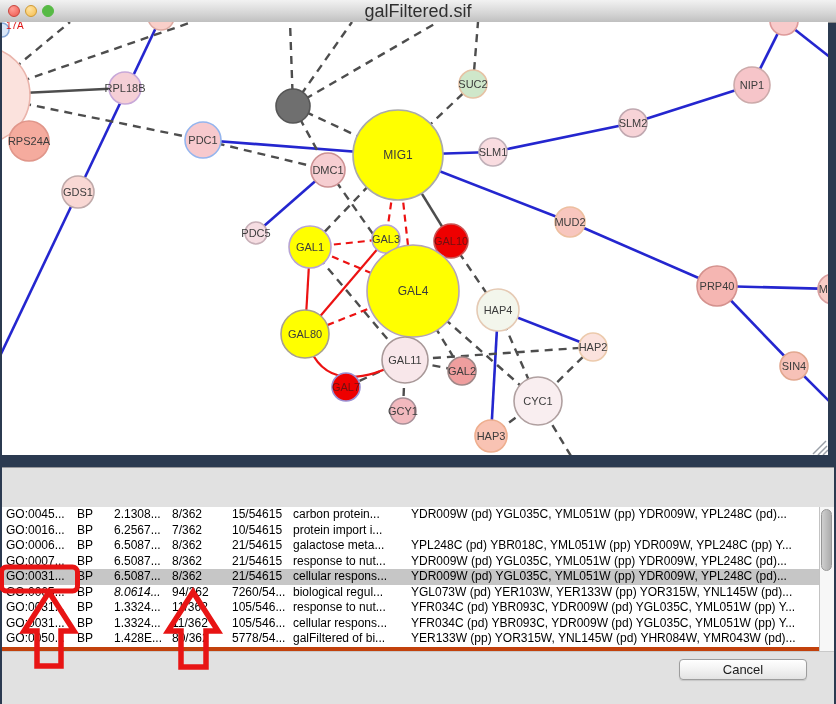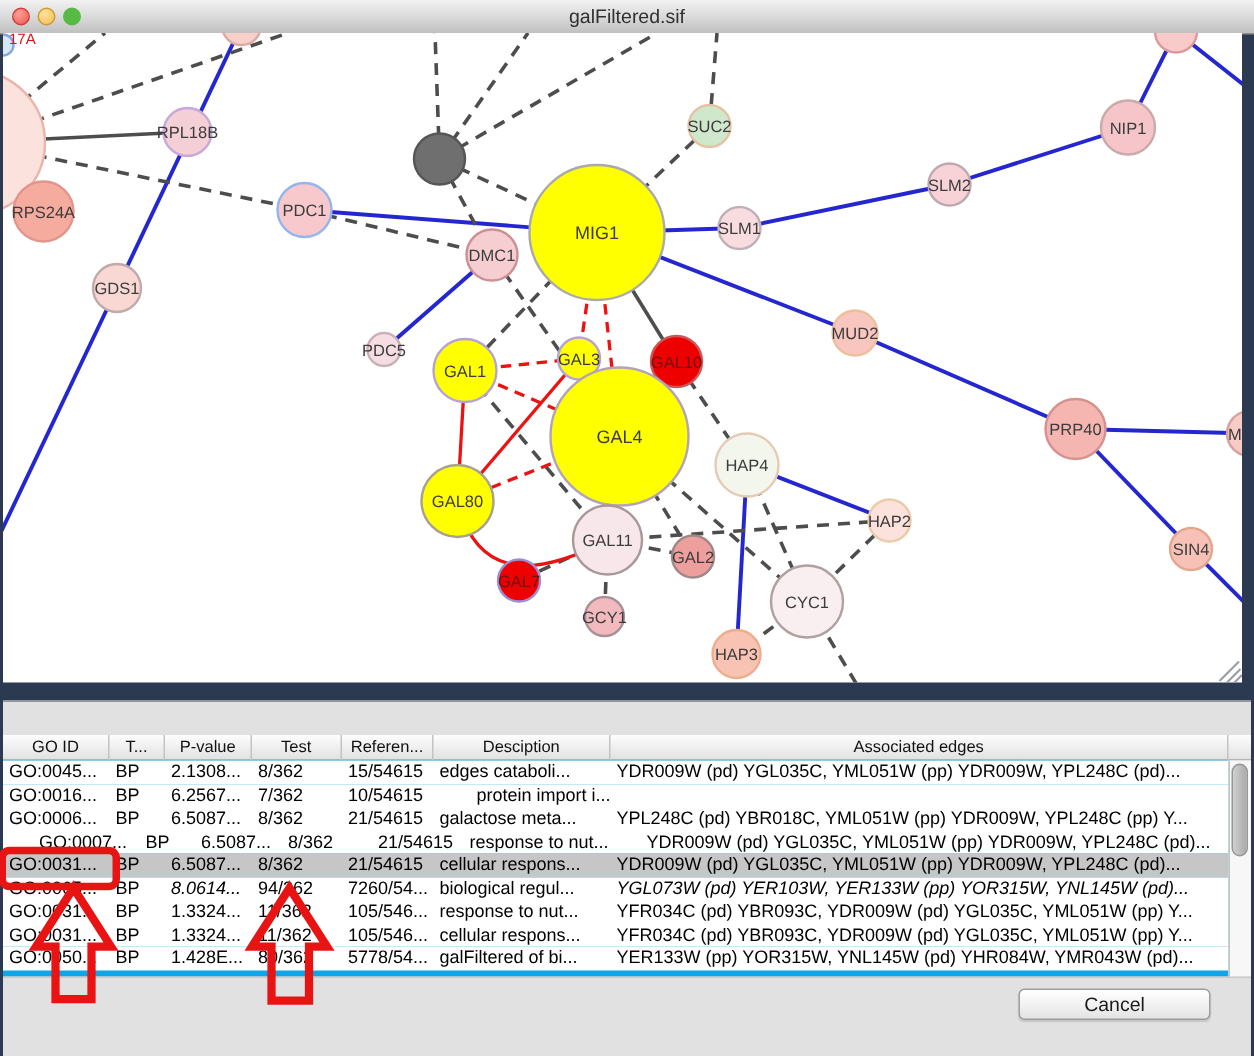--- a/index.html
+++ b/index.html
@@ -5,21 +5,21 @@
   html,body{margin:0;padding:0;width:836px;height:704px;overflow:hidden;
     background:#2b3a50;font-family:"Liberation Sans",sans-serif;}
   .desktop{position:absolute;left:0;top:0;width:836px;height:704px;}
 
   
   .graph-window{position:absolute;left:0;top:0;width:836px;height:456px;}
   .g-titlebar{position:absolute;left:0;top:0;width:836px;height:22px;
     background:linear-gradient(#f2f2f2,#d8d8d8 55%,#c0c0c0);
     border-bottom:1px solid #8e8e8e;}
   .g-title{position:absolute;left:0;top:0;width:100%;height:22px;line-height:22px;
-    text-align:center;font-size:13px;color:#303030;}
+    text-align:center;font-size:18px;color:#303030;}
   .tl{position:absolute;top:5px;width:12px;height:12px;border-radius:50%;box-sizing:border-box;}
   .tl.red{left:8px;background:radial-gradient(circle at 35% 30%,#ff9f97,#ee574d);border:1px solid #c8443c;}
   .tl.yellow{left:25px;background:radial-gradient(circle at 35% 30%,#ffe2a0,#f5bd4e);border:1px solid #cf9a33;}
   .tl.green{left:42px;background:radial-gradient(circle at 35% 30%,#a8e69a,#57ba45;);border:1px solid #57ba45;background-color:#57ba45;}
   .canvas{position:absolute;left:2px;top:22px;width:826px;height:433px;background:#ffffff;}
   .canvas svg{display:block;}
 
   
   .noa-window{position:absolute;left:2px;top:467px;width:832px;height:237px;
     background:#e1e1e1;border-top:1px solid #97979b;}
@@ -30,21 +30,21 @@
     text-align:center;font-size:13px;color:#8b8b8b;}
   .ntl{position:absolute;top:6px;width:10px;height:10px;border-radius:50%;
     background:#ececec;border:1px solid #ababab;box-sizing:border-box;}
   .ntl.c1{left:9px}.ntl.c2{left:23px}.ntl.c3{left:37px}
 
   .table-header{position:absolute;left:0;top:22px;width:832px;height:17px;display:flex;
     background:linear-gradient(#fdfdfd,#ededed 60%,#e2e2e2);
     border-bottom:1px solid #b2b2b2;box-sizing:border-box;}
   .hcell{height:17px;line-height:16px;font-size:11px;color:#111;text-align:center;
     border-right:1px solid #c3c3c3;box-sizing:border-box;overflow:hidden;white-space:nowrap;flex:none;}
-  .table-body{position:absolute;left:0;top:39px;width:817px;height:144px;background:#0ea5e9;overflow:hidden;}
+  .table-body{position:absolute;left:0;top:39px;width:817px;height:144px;background:#c2410c;overflow:hidden;}
   .trow{display:flex;height:15.5px;background:#ffffff;}
   .trow.selected{background:#c6c6c6;}
   .tcell{height:15.5px;line-height:15.5px;font-size:12px;color:#000;padding-left:4px;
     overflow:hidden;white-space:nowrap;box-sizing:border-box;flex:none;}
   .vscroll{position:absolute;left:817px;top:39px;width:15px;height:144px;
     background:#f7f7f7;border-left:1px solid #c3c3c3;box-sizing:border-box;}
   .vthumb{position:absolute;left:1px;top:2px;width:11px;height:62px;border-radius:6px;
     background:linear-gradient(90deg,#cfcfcf,#ababab);border:1px solid #979797;box-sizing:border-box;}
   .table-bottom-line{position:absolute;left:0;top:183px;width:832px;height:1px;background:#c9c9c9;}
 
@@ -187,59 +187,49 @@
           <text x="491" y="440" text-anchor="middle" font-size="11" fill="#3c3c3c" font-family="&quot;Liberation Sans&quot;,sans-serif">HAP3</text>
           <text x="6" y="29" font-size="10" fill="#dd1111" font-family="&quot;Liberation Sans&quot;,sans-serif">17A</text>
           <line x1="813" y1="454" x2="826" y2="441" stroke="#9aa0a8" stroke-width="1.5"></line>
           <line x1="818" y1="455" x2="827" y2="446" stroke="#9aa0a8" stroke-width="1.5"></line>
           <line x1="823" y1="455" x2="828" y2="450" stroke="#9aa0a8" stroke-width="1.5"></line>
         </svg>
     </div>
   </div>
 
   <div class="noa-window">
-    <div class="table-header" id="table-header">
-        <div class="hcell" style="width: 71px;">GO ID</div>
-        <div class="hcell" style="width: 37px;">T...</div>
-        <div class="hcell" style="width: 58px;">P-value</div>
-        <div class="hcell" style="width: 60px;">Test</div>
-        <div class="hcell" style="width: 61px;">Referen...</div>
-        <div class="hcell" style="width: 118px;">Desciption</div>
-        <div class="hcell" style="width: 412px;">Associated edges</div>
-        <div class="hcell" style="width: 15px; border-right: none;"></div>
-      </div>
     <div class="table-body" id="table-body">
         <div class="trow">
           <div class="tcell" style="width: 71px;">GO:0045...</div>
           <div class="tcell" style="width: 37px;">BP</div>
           <div class="tcell" style="width: 58px;">2.1308...</div>
           <div class="tcell" style="width: 60px;">8/362</div>
           <div class="tcell" style="width: 61px;">15/54615</div>
-          <div class="tcell" style="width: 118px;">edges cataboli...</div>
+          <div class="tcell" style="width: 118px;">carbon protein...</div>
           <div class="tcell" style="width: 412px;">YDR009W (pd) YGL035C, YML051W (pp) YDR009W, YPL248C (pd)...</div>
         </div>
         <div class="trow">
           <div class="tcell" style="width: 71px;">GO:0016...</div>
           <div class="tcell" style="width: 37px;">BP</div>
           <div class="tcell" style="width: 58px;">6.2567...</div>
           <div class="tcell" style="width: 60px;">7/362</div>
           <div class="tcell" style="width: 61px;">10/54615</div>
-          <div class="tcell" style="width: 118px; text-align: right;">protein import i...</div>
+          <div class="tcell" style="width: 118px;">protein import i...</div>
         </div>
         <div class="trow">
           <div class="tcell" style="width: 71px;">GO:0006...</div>
           <div class="tcell" style="width: 37px;">BP</div>
           <div class="tcell" style="width: 58px;">6.5087...</div>
           <div class="tcell" style="width: 60px;">8/362</div>
           <div class="tcell" style="width: 61px;">21/54615</div>
           <div class="tcell" style="width: 118px;">galactose meta...</div>
           <div class="tcell" style="width: 412px;">YPL248C (pd) YBR018C, YML051W (pp) YDR009W, YPL248C (pp) Y...</div>
         </div>
         <div class="trow">
-          <div class="tcell" style="width: 71px; margin-left: 20px;">GO:0007...</div>
+          <div class="tcell" style="width: 71px;">GO:0007...</div>
           <div class="tcell" style="width: 37px;">BP</div>
           <div class="tcell" style="width: 58px;">6.5087...</div>
           <div class="tcell" style="width: 60px;">8/362</div>
           <div class="tcell" style="width: 61px;">21/54615</div>
           <div class="tcell" style="width: 118px;">response to nut...</div>
           <div class="tcell" style="width: 412px;">YDR009W (pd) YGL035C, YML051W (pp) YDR009W, YPL248C (pd)...</div>
         </div>
         <div class="trow selected">
           <div class="tcell" style="width: 71px;">GO:0031...</div>
           <div class="tcell" style="width: 37px;">BP</div>
@@ -249,21 +239,21 @@
           <div class="tcell" style="width: 118px;">cellular respons...</div>
           <div class="tcell" style="width: 412px;">YDR009W (pd) YGL035C, YML051W (pp) YDR009W, YPL248C (pd)...</div>
         </div>
         <div class="trow">
           <div class="tcell" style="width: 71px;">GO:0065...</div>
           <div class="tcell" style="width: 37px;">BP</div>
           <div class="tcell" style="width: 58px; font-style: italic;">8.0614...</div>
           <div class="tcell" style="width: 60px;">94/362</div>
           <div class="tcell" style="width: 61px;">7260/54...</div>
           <div class="tcell" style="width: 118px;">biological regul...</div>
-          <div class="tcell" style="width: 412px; font-style: italic;">YGL073W (pd) YER103W, YER133W (pp) YOR315W, YNL145W (pd)...</div>
+          <div class="tcell" style="width: 412px;">YGL073W (pd) YER103W, YER133W (pp) YOR315W, YNL145W (pd)...</div>
         </div>
         <div class="trow">
           <div class="tcell" style="width: 71px;">GO:0031...</div>
           <div class="tcell" style="width: 37px;">BP</div>
           <div class="tcell" style="width: 58px;">1.3324...</div>
           <div class="tcell" style="width: 60px;">11/362</div>
           <div class="tcell" style="width: 61px;">105/546...</div>
           <div class="tcell" style="width: 118px;">response to nut...</div>
           <div class="tcell" style="width: 412px;">YFR034C (pd) YBR093C, YDR009W (pd) YGL035C, YML051W (pp) Y...</div>
         </div>

